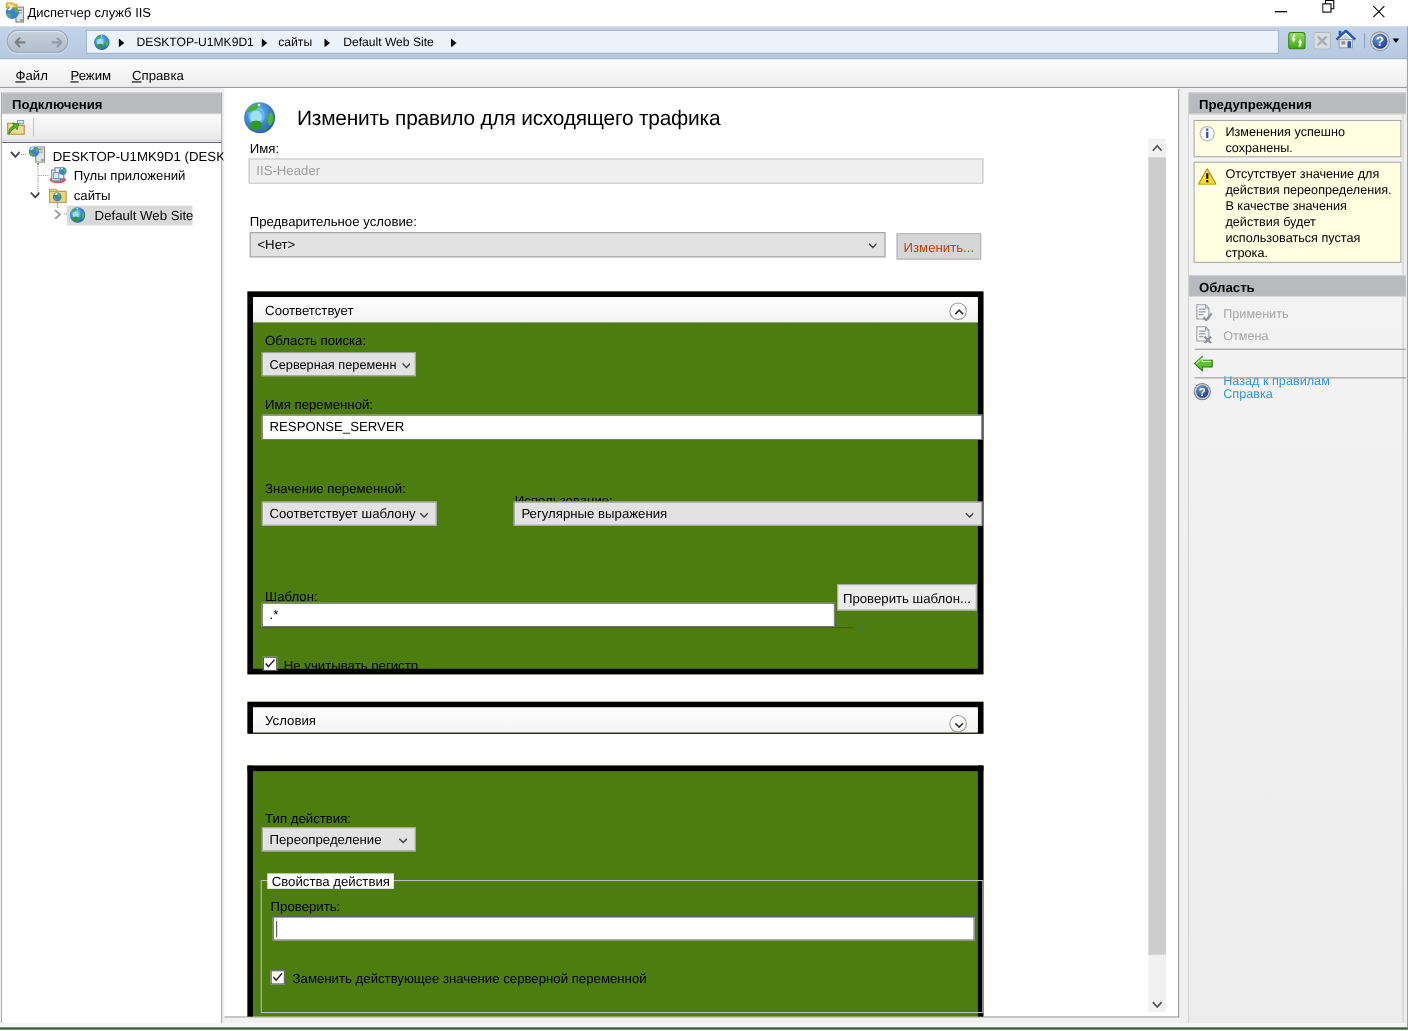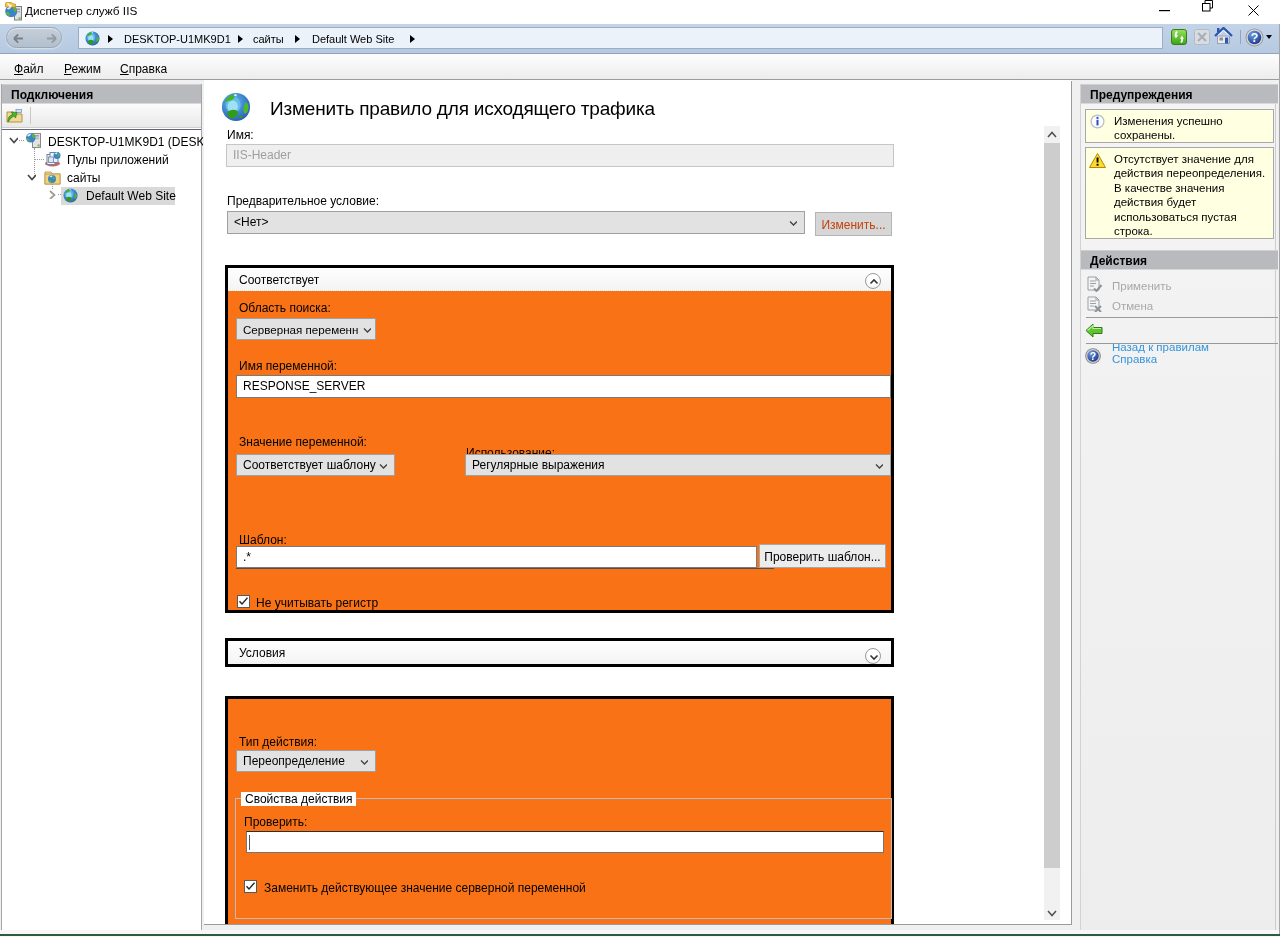--- a/index.html
+++ b/index.html
@@ -45,21 +45,21 @@
 
 #main { position:absolute; top:81px; left:204px; width:868px; height:844px;
   background:#fff; border-right:1px solid #9b9b9b; border-bottom:1px solid #9b9b9b; overflow:hidden;text-decoration:underline; }
 .label { position:absolute; font-size:12px; white-space:nowrap; }
 .tbox { position:absolute; background:#fff; border:1px solid #7a7a7a; font-size:12px; padding:3px 0 0 6px; }
 .tbox.disabled { background:#efefef; border-color:#c6c6c6; color:#9e9e9e; }
 .combo { position:absolute; background:#e2e2e2; border:1px solid #a0a0a0; font-size:12px; padding:3px 0 0 6px; }
 .combo .arr { position:absolute; right:7px; top:7px; width:8px; height:8px; }
 .btn { position:absolute; background:#ececec; border:1px solid #a8a8a8; font-size:12px; text-align:center; }
 .btn.disabled { background:#d6d6d6; border-color:#b5b5b5; color:#c2410c; }
-.group { position:absolute; left:21px; width:669px; border:3px solid #000000; background:#f97316; }
+.group { position:absolute; left:21px; width:669px; border:5px solid #000000; background:#4d7c0f; }
 .ghead { position:relative; height:23px; background:linear-gradient(#fefefe,#f4f4f4);
   border-bottom:1px dotted #e3e3e3; font-size:12px; padding:5px 0 0 11px; }
 .gcircle { position:absolute; right:10px; top:5px; width:16px; height:16px; border-radius:50%;
   background:radial-gradient(circle at 50% 35%, #ffffff 45%, #ececec); border:1px solid #9a9a9a; }
 .gcircle svg { position:absolute; left:3px; top:3px; }
 .cbox { position:absolute; width:13px; height:13px; background:#fff; border:1px solid #5a5a5a; }
 
 
 #sb { position:absolute; left:840px; top:45px; width:16px; height:794px; background:#f1f1f1; }
 #sb .thumb { position:absolute; top:17px; left:0; width:16px; height:725px; background:#cdcdcd; }
@@ -305,21 +305,21 @@
           </svg>
     </div>
     <div class="label" style="left:238px;top:178px">Использование:</div>
     <div class="combo" style="left:237px;top:186px;width:426px;height:22px">Регулярные выражения
       <svg class="arr" width="9" height="9">
             <path d="M1 2.5 L4.5 6 L8 2.5" stroke="#404040" stroke-width="1.3" fill="none"></path>
           </svg>
     </div>
     <div class="label" style="left:11px;top:265px">Шаблон:</div>
     <div class="tbox" style="left:8px;top:278px;width:521px;height:22px">.*</div>
-    <div class="btn" style="left:531px;top:276px;width:127px;height:24px;padding-top:5px">Проверить шаблон...</div>
+    <div class="btn" style="left:531px;top:261px;width:127px;height:24px;padding-top:5px">Проверить шаблон...</div>
     <div class="abs" style="left:8px;top:300px;width:538px;height:1px;background:#4f4f4f"></div>
     <div class="cbox" style="left:9px;top:327px">
       <svg width="11" height="11" style="position:absolute;left:0;top:0">
             <path d="M1.5 5.2 L4 8 L9.5 1.8" stroke="#222" stroke-width="1.3" fill="none"></path>
           </svg>
     </div>
     <div class="label" style="left:28px;top:328px">Не учитывать регистр</div>
   </div>
 
   <div class="group" style="top:557px;height:29px">
@@ -378,21 +378,21 @@
     <div class="ytext">Изменения успешно<br>сохранены.</div>
   </div>
   <div class="ybox" style="top:63px;height:92px">
     <svg class="abs" style="left:3px;top:5px" width="17" height="15" viewBox="0 0 17 15">
       <path d="M8.5 0.5 L16.5 14.5 H0.5 Z" fill="#ffd933" stroke="#b08a00"></path>
       <rect x="7.6" y="4.5" width="1.9" height="5" fill="#000"></rect>
       <rect x="7.6" y="10.8" width="1.9" height="1.9" fill="#000"></rect>
     </svg>
     <div class="ytext">Отсутствует значение для<br>действия переопределения.<br>В качестве значения<br>действия будет<br>использоваться пустая<br>строка.</div>
   </div>
-  <div class="rp-header" style="top:166px">Действия</div>
+  <div class="rp-header" style="top:166px">Область</div>
   <svg class="abs" style="left:5px;top:192px" width="17" height="16" viewBox="0 0 17 16">
     <path d="M2 1 h8 l3 3 v10 h-11 Z" fill="#f4f4f4" stroke="#9aa0a6"></path>
     <path d="M10 1 v3 h3" fill="none" stroke="#9aa0a6"></path>
     <path d="M4 5 h6 M4 7.5 h6 M4 10 h4" stroke="#9aa0a6"></path>
     <path d="M8 12.5 l2.5 2.5 L15.5 9" stroke="#8f9399" stroke-width="2" fill="none"></path>
   </svg>
   <div class="act disabled" style="top:196px">Применить</div>
   <svg class="abs" style="left:5px;top:212px" width="17" height="16" viewBox="0 0 17 16">
     <path d="M2 1 h8 l3 3 v10 h-11 Z" fill="#f4f4f4" stroke="#9aa0a6"></path>
     <path d="M10 1 v3 h3" fill="none" stroke="#9aa0a6"></path>

